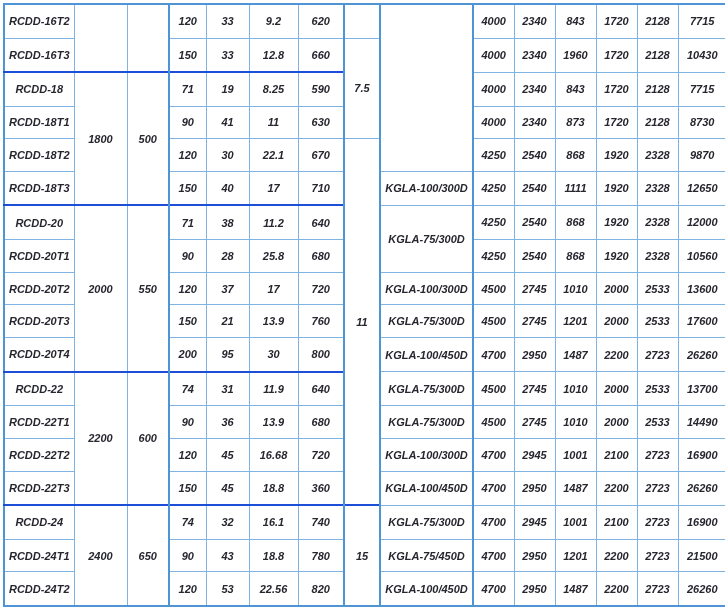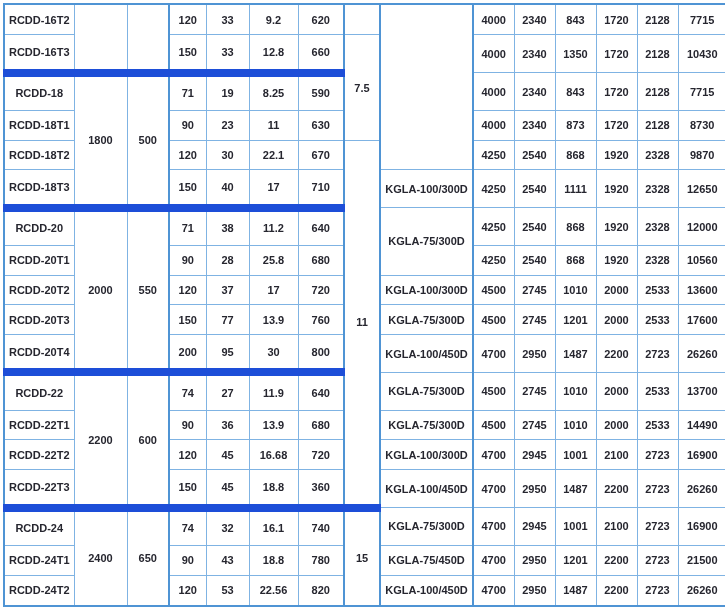--- a/index.html
+++ b/index.html
@@ -9,20 +9,21 @@
     width: 725px;
     height: 611px;
     overflow: hidden;
   }
   .page {
     box-sizing: border-box;
     width: 725px;
     height: 611px;
     padding: 3px;
     background: #ffffff;
+    font-style: italic;
   }
   table.spec {
     border-collapse: collapse;
     table-layout: fixed;
     width: 719px;
     height: 604px;
     border: 2px solid #4f94d4;
   }
   table.spec td {
     border: 1px solid #7fb3e3;
@@ -30,21 +31,21 @@
     vertical-align: middle;
     font-family: "Liberation Sans", sans-serif;
     font-size: 11px;
     font-weight: 600;
     color: #26262f;
     padding: 0;
     overflow: hidden;
     white-space: nowrap;
   }
   table.spec td.sl { border-left: 2px solid #4f94d4; }
-  table.spec td.st { border-top: 8px solid #1d4ed8; }
+  table.spec td.st { border-top: 2px solid #1d4ed8; }
 </style>
 </head>
 <body>
 
 <div class="page">
   <table class="spec">
       <colgroup>
         <col style="width: 70px;">
         <col style="width: 53px;">
         <col style="width: 42px;">
@@ -81,21 +82,21 @@
         </tr>
         <tr>
           <td>RCDD-16T3</td>
           <td class="sl">150</td>
           <td>33</td>
           <td>12.8</td>
           <td>660</td>
           <td rowspan="3" class="sl">7.5</td>
           <td class="sl">4000</td>
           <td>2340</td>
-          <td>1350</td>
+          <td>1960</td>
           <td>1720</td>
           <td>2128</td>
           <td>10430</td>
         </tr>
         <tr>
           <td class="st">RCDD-18</td>
           <td rowspan="4" class="st">1800</td>
           <td rowspan="4" class="st">500</td>
           <td class="sl st">71</td>
           <td class="st">19</td>
@@ -104,21 +105,21 @@
           <td class="sl">4000</td>
           <td>2340</td>
           <td>843</td>
           <td>1720</td>
           <td>2128</td>
           <td>7715</td>
         </tr>
         <tr>
           <td>RCDD-18T1</td>
           <td class="sl">90</td>
-          <td>23</td>
+          <td>41</td>
           <td>11</td>
           <td>630</td>
           <td class="sl">4000</td>
           <td>2340</td>
           <td>873</td>
           <td>1720</td>
           <td>2128</td>
           <td>8730</td>
         </tr>
         <tr>
@@ -188,21 +189,21 @@
           <td class="sl">4500</td>
           <td>2745</td>
           <td>1010</td>
           <td>2000</td>
           <td>2533</td>
           <td>13600</td>
         </tr>
         <tr>
           <td>RCDD-20T3</td>
           <td class="sl">150</td>
-          <td>77</td>
+          <td>21</td>
           <td>13.9</td>
           <td>760</td>
           <td class="sl">KGLA-75/300D</td>
           <td class="sl">4500</td>
           <td>2745</td>
           <td>1201</td>
           <td>2000</td>
           <td>2533</td>
           <td>17600</td>
         </tr>
@@ -218,21 +219,21 @@
           <td>1487</td>
           <td>2200</td>
           <td>2723</td>
           <td>26260</td>
         </tr>
         <tr>
           <td class="st">RCDD-22</td>
           <td rowspan="4" class="st">2200</td>
           <td rowspan="4" class="st">600</td>
           <td class="sl st">74</td>
-          <td class="st">27</td>
+          <td class="st">31</td>
           <td class="st">11.9</td>
           <td class="st">640</td>
           <td class="sl">KGLA-75/300D</td>
           <td class="sl">4500</td>
           <td>2745</td>
           <td>1010</td>
           <td>2000</td>
           <td>2533</td>
           <td>13700</td>
         </tr>

